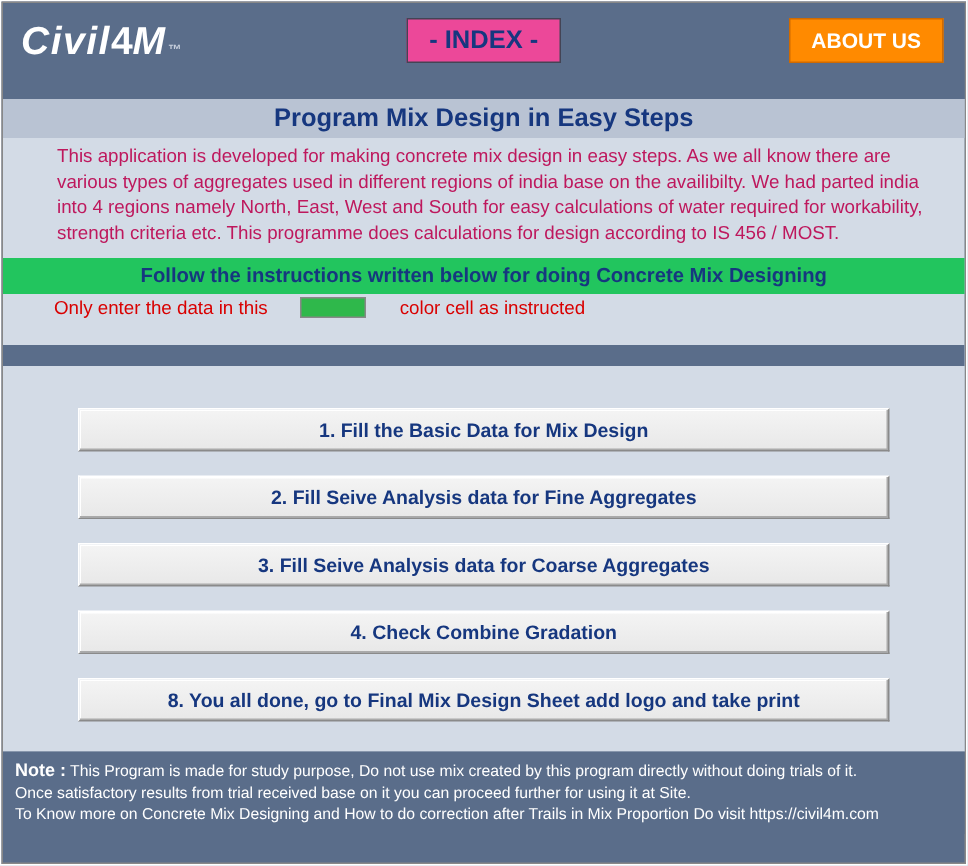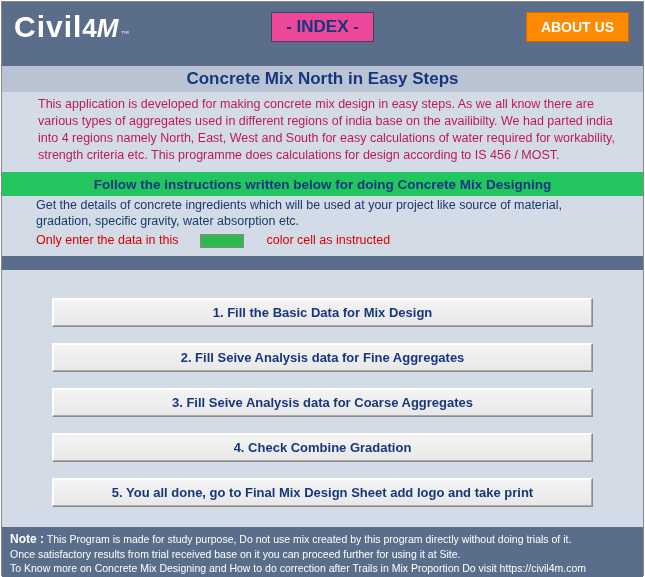--- a/index.html
+++ b/index.html
@@ -24,21 +24,21 @@
     align-items: center;
     padding: 0 12px;
     position: relative;
   }
   .logo {
     display: flex;
     align-items: baseline;
     color: #fff;
     font-weight: bold;
   }
-  .logo-text1 { font-size: 30px; letter-spacing: 1px; }
+  .logo-text1 { font-size: 26px; letter-spacing: 1px; font-style: italic; }
   .logo-text2 { font-size: 26px; font-weight: bold; }
   .logo-text3 { font-size: 26px; font-style: italic; font-weight: bold; }
   .logo-tm { font-size: 9px; vertical-align: super; margin-left: 2px; color: #c8d0de; }
   .header-buttons {
     position: absolute;
     left: 0; right: 0;
     display: flex;
     justify-content: center;
     align-items: center;
   }
@@ -112,21 +112,21 @@
     display: inline-block;
     width: 44px;
     height: 14px;
     background: #2fb84b;
     border: 1px solid #888;
   }
   .steps-area {
     background: #d3dbe6;
     padding: 28px 50px 20px 50px;
     border-top: 14px solid #5a6d8a;
-    margin-top:6px;
+    margin-top:16px;
   }
   .step-btn {
     display: block;
     width: 100%;
     background: linear-gradient(#f4f4f4, #e8e8e8);
     border: 1px solid #8a8a8a;
     border-top-color:#fff;
     border-left-color:#fff;
     color: #16377f;
     font-weight: bold;
@@ -162,39 +162,38 @@
     <div class="header-buttons">
       <button class="index-btn">- INDEX -</button>
     </div>
     <button class="about-btn">ABOUT US</button>
   </div>
 
   <div class="gap-bar"></div>
 
   <div class="content">
     <div class="title-row">
-      <span>Concrete Mix North in Easy Steps</span>
+      <span>Program Mix Design in Easy Steps</span>
     </div>
     <div class="para">This application is developed for making concrete mix design in easy steps. As we all know there are various types of aggregates used in different regions of india base on the availibilty. We had parted india into 4 regions namely North, East, West and South for easy calculations of water required for workability, strength criteria etc. This programme does calculations for design according to IS 456 / MOST.</div>
     <div class="subtitle-row">
       <span>Follow the instructions written below for doing Concrete Mix Designing</span>
     </div>
-    <div class="instruct-line">Get the details of concrete ingredients which will be used at your project like source of material, gradation, specific gravity, water absorption etc.</div>
     <div class="instruct-line instruct-row">
       <span class="red">Only enter the data in this</span>
       <span class="green-cell"></span>
       <span class="red">color cell as instructed</span>
     </div>
 
     <div class="steps-area">
       <button class="step-btn">1.   Fill the Basic Data for Mix Design</button>
       <button class="step-btn">2.   Fill Seive Analysis data for Fine Aggregates</button>
       <button class="step-btn">3.   Fill Seive Analysis data for Coarse Aggregates</button>
       <button class="step-btn">4. Check Combine Gradation</button>
-      <button class="step-btn">5.   You all done, go to Final Mix Design Sheet add logo and take print</button>
+      <button class="step-btn">8.   You all done, go to Final Mix Design Sheet add logo and take print</button>
     </div>
   </div>
 
   <div class="footer">
     <div>
       <span class="note-label">Note :</span><span> This Program is made for study purpose, Do not use mix created by this program directly without doing trials of it.</span>
     </div>
     <div>Once satisfactory results from trial received base on it you can proceed further for using it at Site.</div>
     <div>To Know more on Concrete Mix Designing and How to do correction after Trails in Mix Proportion Do visit https://civil4m.com</div>
   </div>

